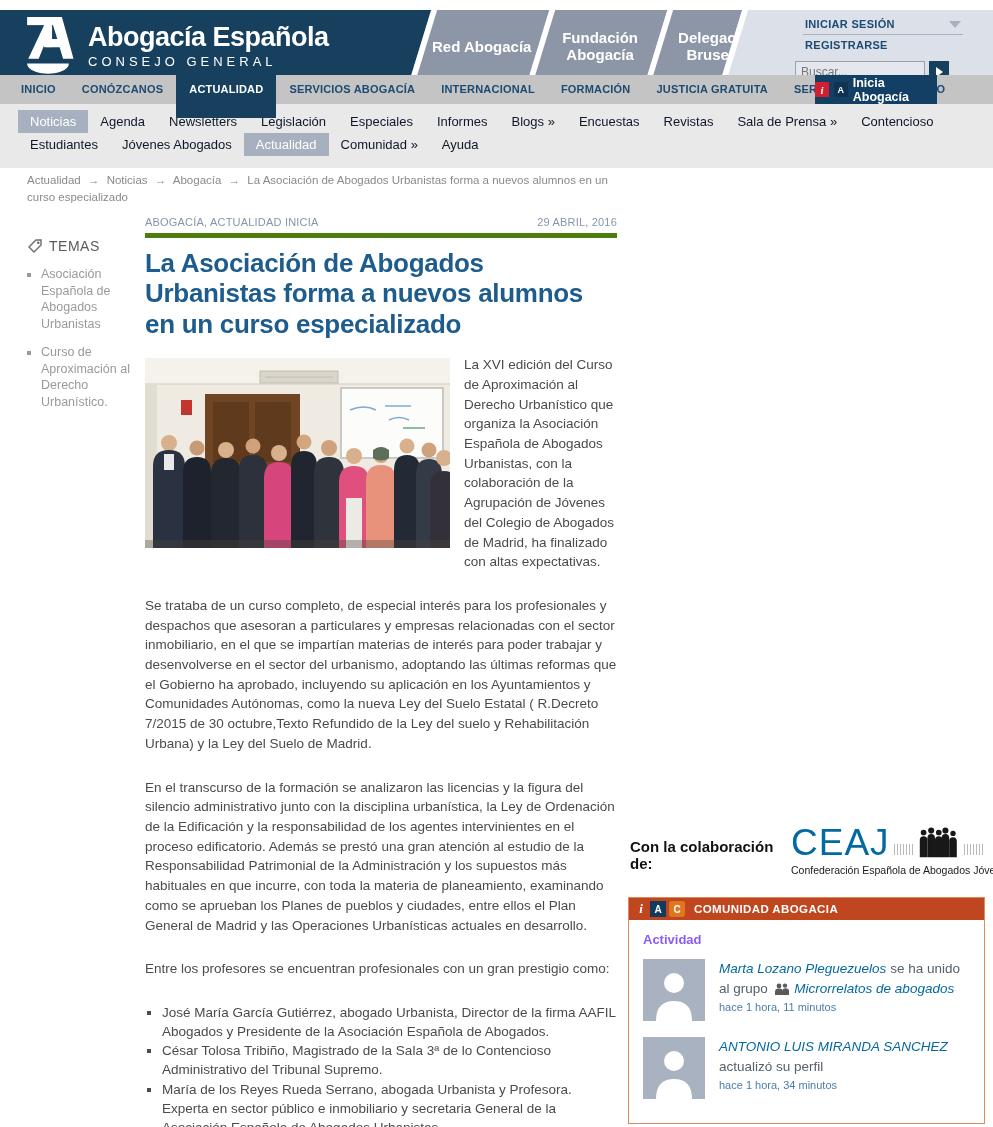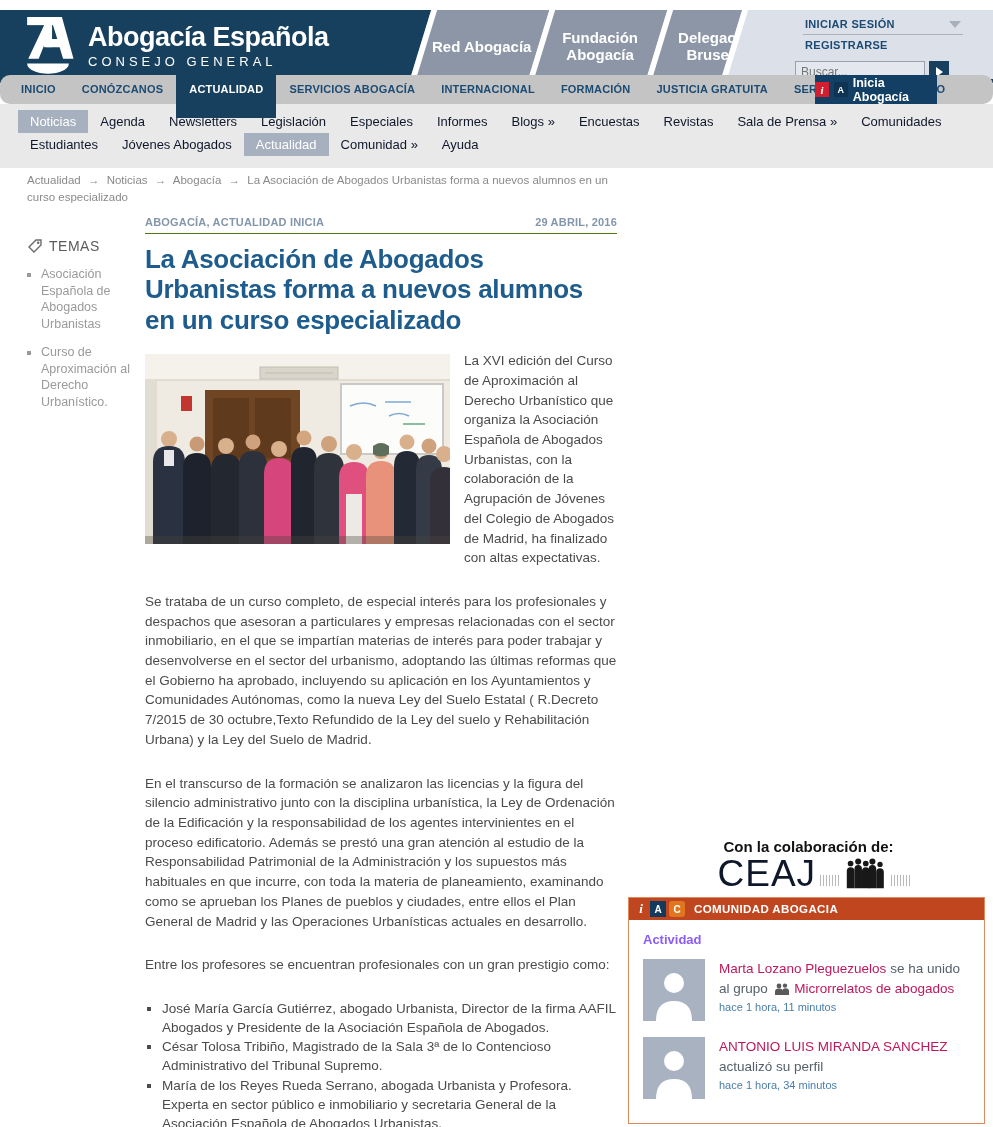--- a/index.html
+++ b/index.html
@@ -30,21 +30,21 @@
   .search-row{display:flex;margin-top:6px;margin-left:-8px;}
   .search-input{width:118px;height:18px;background:#e4e7ee;border:1px solid #9aa1ad;
                 font-size:12px;color:#333;padding:1px 5px;font-family:"Liberation Sans",sans-serif;}
   .search-btn{width:20px;height:22px;margin-left:4px;background:#17405f;border:none;
               display:flex;align-items:center;justify-content:center;cursor:pointer;}
   .search-btn i{display:block;width:0;height:0;border-top:5px solid transparent;
                 border-bottom:5px solid transparent;border-left:7px solid #fff;}
 
   
   .mainnav{position:absolute;left:0;top:75px;width:993px;height:29px;background:#c4c4c4;
-           display:flex;align-items:flex-start;padding-left:8px;box-sizing:border-box;border-radius:10px;}
+           display:flex;align-items:flex-start;padding-left:8px;box-sizing:border-box;}
   .nav-item{height:29px;line-height:29px;padding:0 13px;font-size:11px;font-weight:bold;
             color:#1b4a72;letter-spacing:.2px;cursor:pointer;white-space:nowrap;}
   .nav-item.active{background:#17405f;color:#fff;height:43px;z-index:3;position:relative;}
   .nav-app{position:absolute;left:815px;top:0;width:122px;height:29px;background:#123f63;
            display:flex;align-items:center;justify-content:center;gap:5px;cursor:pointer;}
   .mini-ico{width:15px;height:15px;display:flex;align-items:center;justify-content:center;
             font-size:11px;color:#fff;font-weight:bold;}
   .mini-red{background:#d11f2f;font-style:italic;font-family:"Liberation Serif",serif;}
   .mini-navy{background:#0e3353;font-size:9px;}
   .nav-app .lbl{color:#fff;font-size:12.5px;font-weight:bold;}
@@ -64,57 +64,57 @@
 
   
   .temas{position:absolute;left:27px;top:238px;width:110px;}
   .temas-head{display:flex;align-items:center;gap:6px;font-size:14px;color:#5b5b5b;
               letter-spacing:.5px;}
   .temas ul{margin:12px 0 0 14px;padding:0;list-style:square;color:#9a9a9a;}
   .temas li{font-size:12.5px;line-height:1.32;margin-bottom:12px;cursor:pointer;}
 
   
   .article{position:absolute;left:145px;top:216px;width:472px;}
-  .art-meta{display:flex;justify-content:space-between;border-bottom:1px solid #4d7c0f;
-            padding-bottom:5px;font-size:11px;font-weight:bold;color:#8496ab;letter-spacing:.2px;}
+  .art-meta{display:flex;justify-content:space-between;border-bottom:5px solid #4d7c0f;
+            padding-bottom:5px;font-size:11px;font-weight:normal;color:#8496ab;letter-spacing:.2px;}
   .art-meta .cats span.catlink{cursor:pointer;}
   .art-title{margin:10px 0 16px 0;font-size:26px;line-height:1.17;font-weight:bold;
              color:#1d5c8c;letter-spacing:-0.3px;}
   .art-body{font-size:13.5px;line-height:1.46;color:#4b4b4b;}
   .art-photo{float:left;width:305px;height:190px;margin:3px 14px 8px 0;}
   .art-body p{margin:0 0 24px 0;}
   .art-body ul{margin:24px 0;padding-left:17px;list-style:square;}
   .art-body li{margin:0;line-height:1.42;}
 
   
-  .collab{position:absolute;left:630px;top:824px;width:357px;display:flex;align-items:center;flex-direction:column;}
+  .collab{position:absolute;left:630px;top:824px;width:357px;display:flex;align-items:flex-start;}
   .collab-label{font-size:15px;font-weight:bold;color:#111;margin-top:14px;}
   .ceaj{margin-left:14px;position:relative;width:196px;}
   .ceaj-top{display:flex;align-items:flex-end;}
-  .ceaj-text{font-size:37px;color:#0f172a;letter-spacing:1px;line-height:1;}
+  .ceaj-text{font-size:37px;color:#0369a1;letter-spacing:1px;line-height:1;}
   .ceaj-tex{width:22px;height:11px;margin:0 2px 6px 4px;
             background:repeating-linear-gradient(90deg,#b9b9b9 0 1px,transparent 1px 3px);}
   .ceaj-sub{font-size:10.5px;color:#1a1a1a;margin-top:3px;white-space:nowrap;}
 
   .community{position:absolute;left:628px;top:897px;width:357px;height:227px;
              border:1px solid #dd8a5f;box-sizing:border-box;background:#fff;}
   .comm-head{height:22px;background:#c0461f;display:flex;align-items:center;padding-left:6px;}
   .comm-i{color:#fff;font-style:italic;font-family:"Liberation Serif",serif;
           font-size:13px;font-weight:bold;width:12px;text-align:center;}
   .comm-sq{width:16px;height:16px;margin-left:3px;display:flex;align-items:center;
            justify-content:center;font-size:10px;font-weight:bold;color:#fff;}
   .comm-navy{background:#123a5c;}
   .comm-orange{background:#e0761f;border-radius:3px;}
   .comm-title{color:#fff;font-size:11.5px;font-weight:bold;letter-spacing:.4px;margin-left:9px;}
   .comm-body{padding:12px 14px 0 14px;}
   .comm-activity{font-size:13px;font-weight:bold;color:#8b5cf6;margin-bottom:12px;}
   .act-item{display:flex;margin-bottom:16px;}
   .avatar{width:62px;height:62px;flex:0 0 62px;}
   .act-text{margin-left:14px;font-size:13.5px;line-height:1.5;color:#55606b;width:250px;}
-  .act-link{color:#be185d;cursor:pointer;}
+  .act-link{color:#0369a1;cursor:pointer;font-style:italic;}
   .act-time{font-size:11px;color:#4a7dab;line-height:1.3;}
   .grp-ico{display:inline-block;vertical-align:-2px;margin:0 2px;}
 </style>
 </head>
 <body>
 
 <div class="page">
 
   <div class="header">
     <div class="logo-wrap">
@@ -181,21 +181,21 @@
       <div class="sub-item active">Noticias</div>
       <div class="sub-item">Agenda</div>
       <div class="sub-item">Newsletters</div>
       <div class="sub-item">Legislación</div>
       <div class="sub-item">Especiales</div>
       <div class="sub-item">Informes</div>
       <div class="sub-item">Blogs »</div>
       <div class="sub-item">Encuestas</div>
       <div class="sub-item">Revistas</div>
       <div class="sub-item">Sala de Prensa »</div>
-      <div class="sub-item">Comunidades</div>
+      <div class="sub-item">Contencioso</div>
     </div>
     <div class="subrow">
       <div class="sub-item">Estudiantes</div>
       <div class="sub-item">Jóvenes Abogados</div>
       <div class="sub-item active">Actualidad</div>
       <div class="sub-item">Comunidad »</div>
       <div class="sub-item">Ayuda</div>
     </div>
   </div>
 

